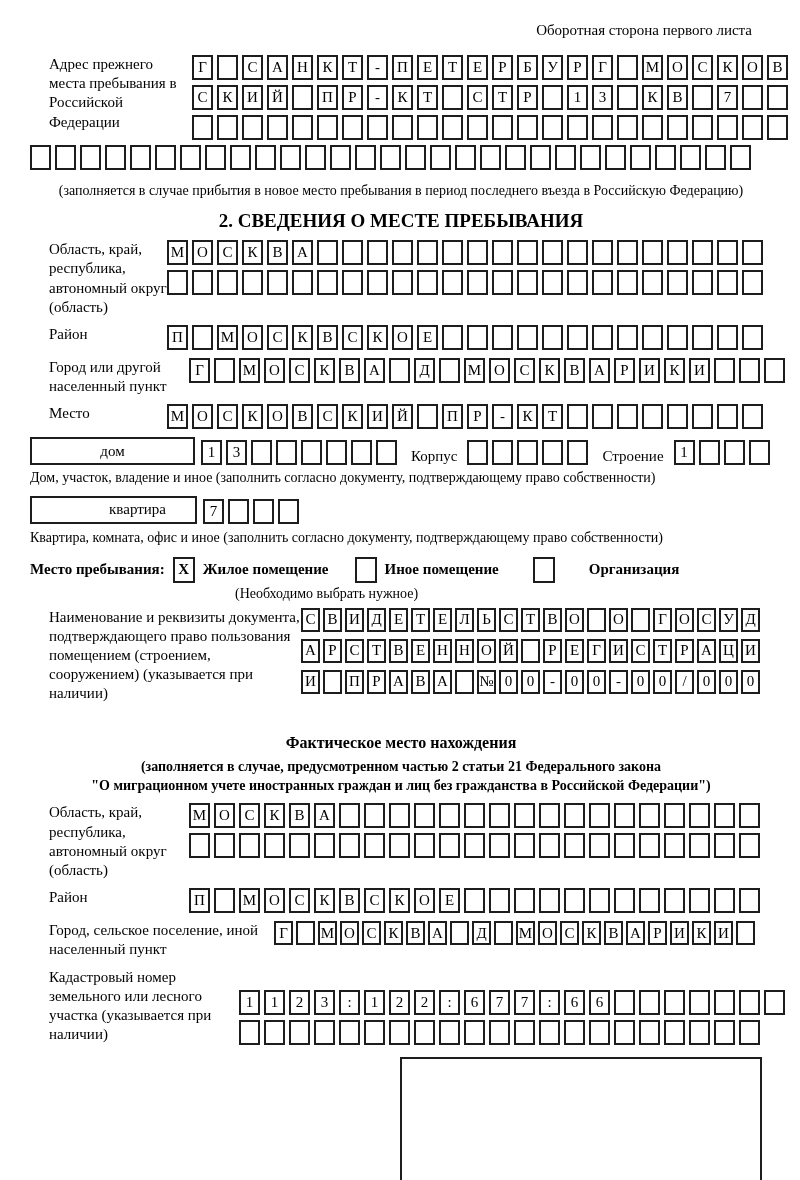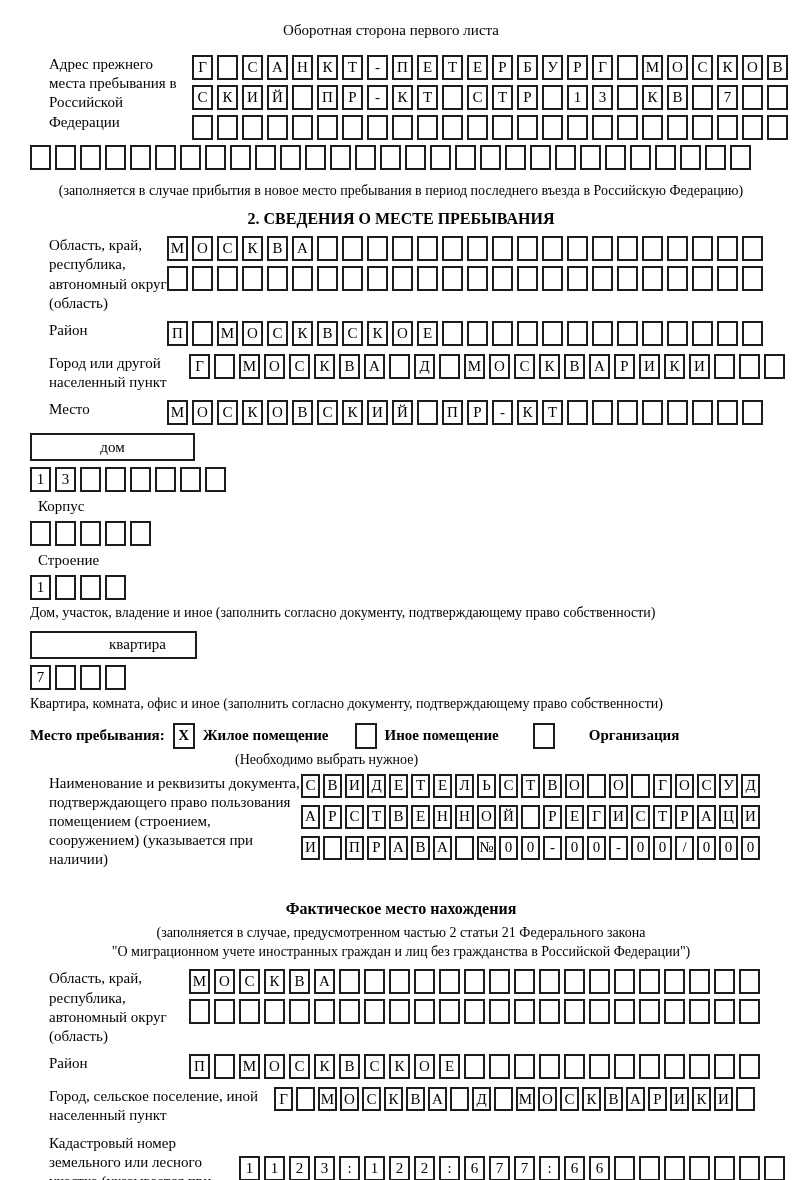--- a/index.html
+++ b/index.html
@@ -4,21 +4,21 @@
 <style>
   * { margin:0; padding:0; box-sizing:border-box; }
   html,body { background:#ffffff; }
   body {
     width:800px; height:1180px;
     font-family:"Liberation Serif", serif;
     color:#000; position:relative; overflow:hidden;
   }
   .page { padding:10px 28px 0 30px; }
 
-  .header-note { text-align:center; font-size:15px; padding:12px 20px 0 0; }
+  .header-note { text-align:right; font-size:15px; padding:12px 20px 0 0; }
 
   .field { display:flex; align-items:flex-start; margin-top:8px;margin-left:19px; }
   .lbl { font-size:15px; line-height:1.28; flex:none; }
   .w143 { width:143px; }
   .w118 { width:118px; }
   .w140 { width:140px; }
   .w250 { width:252px; }
   .w190 { width:190px; }
 
   .grid { display:flex; flex-direction:column; gap:5px; }
@@ -28,40 +28,40 @@
     width:21px; height:25px; border:2px solid #1d1d1d; flex:none;
     display:flex; align-items:center; justify-content:center;
     font-size:15px; background:#fff;
   }
   .cells.small { gap:3px; }
   .cells.small .cell { width:19px; height:24px; }
 
   .note { font-size:14px; line-height:1.3; }
   .note.center { text-align:center; margin-top:12px; }
 
-  .sec-title { text-align:center; font-size:16px; font-weight:bold; margin-top:10px; }
+  .sec-title { text-align:center; font-size:19px; font-weight:bold; margin-top:10px; }
 
   .labelbox {
     border:2px solid #1d1d1d; height:28px; flex:none;
     display:flex; align-items:center; justify-content:center; font-size:15px;
   }
-  .house-row { display:flex; align-items:flex-start; margin-top:8px; gap:6px;flex-direction:column; }
+  .house-row { display:flex; align-items:flex-end; margin-top:8px; gap:6px; }
   .inline-lbl { font-size:15px; padding:0 4px 0 8px; }
 
   .stay-row { display:flex; align-items:center; margin-top:10px; font-size:15px;font-weight:bold; }
   .cb {
     width:22px; height:26px; border:2px solid #1d1d1d; flex:none;
     display:flex; align-items:center; justify-content:center; font-size:15px;
   }
   .stay-row .gap-s { width:8px; } .stay-row .gap-m { width:26px; } .stay-row .gap-l { width:34px; }
 
   .choose-note { font-size:14px; margin:3px 0 0 205px; }
 
   .fact-title { text-align:center; font-size:16px; font-weight:bold; margin-top:30px; }
-  .fact-note { text-align:center; font-size:14px; line-height:1.35; margin-top:6px; }
+  .fact-note { text-align:center; font-size:14px; line-height:1.35; margin-top:6px;font-weight:bold; }
 
   .stamp-wrap { margin-top:12px; margin-left:365px; width:372px; }
   .stamp-box { width:362px; height:172px; border:2px solid #1d1d1d; margin-left:5px; }
 </style>
 </head>
 <body>
 
 <div class="page">
 
   <div class="header-note">Оборотная сторона первого листа</div>

